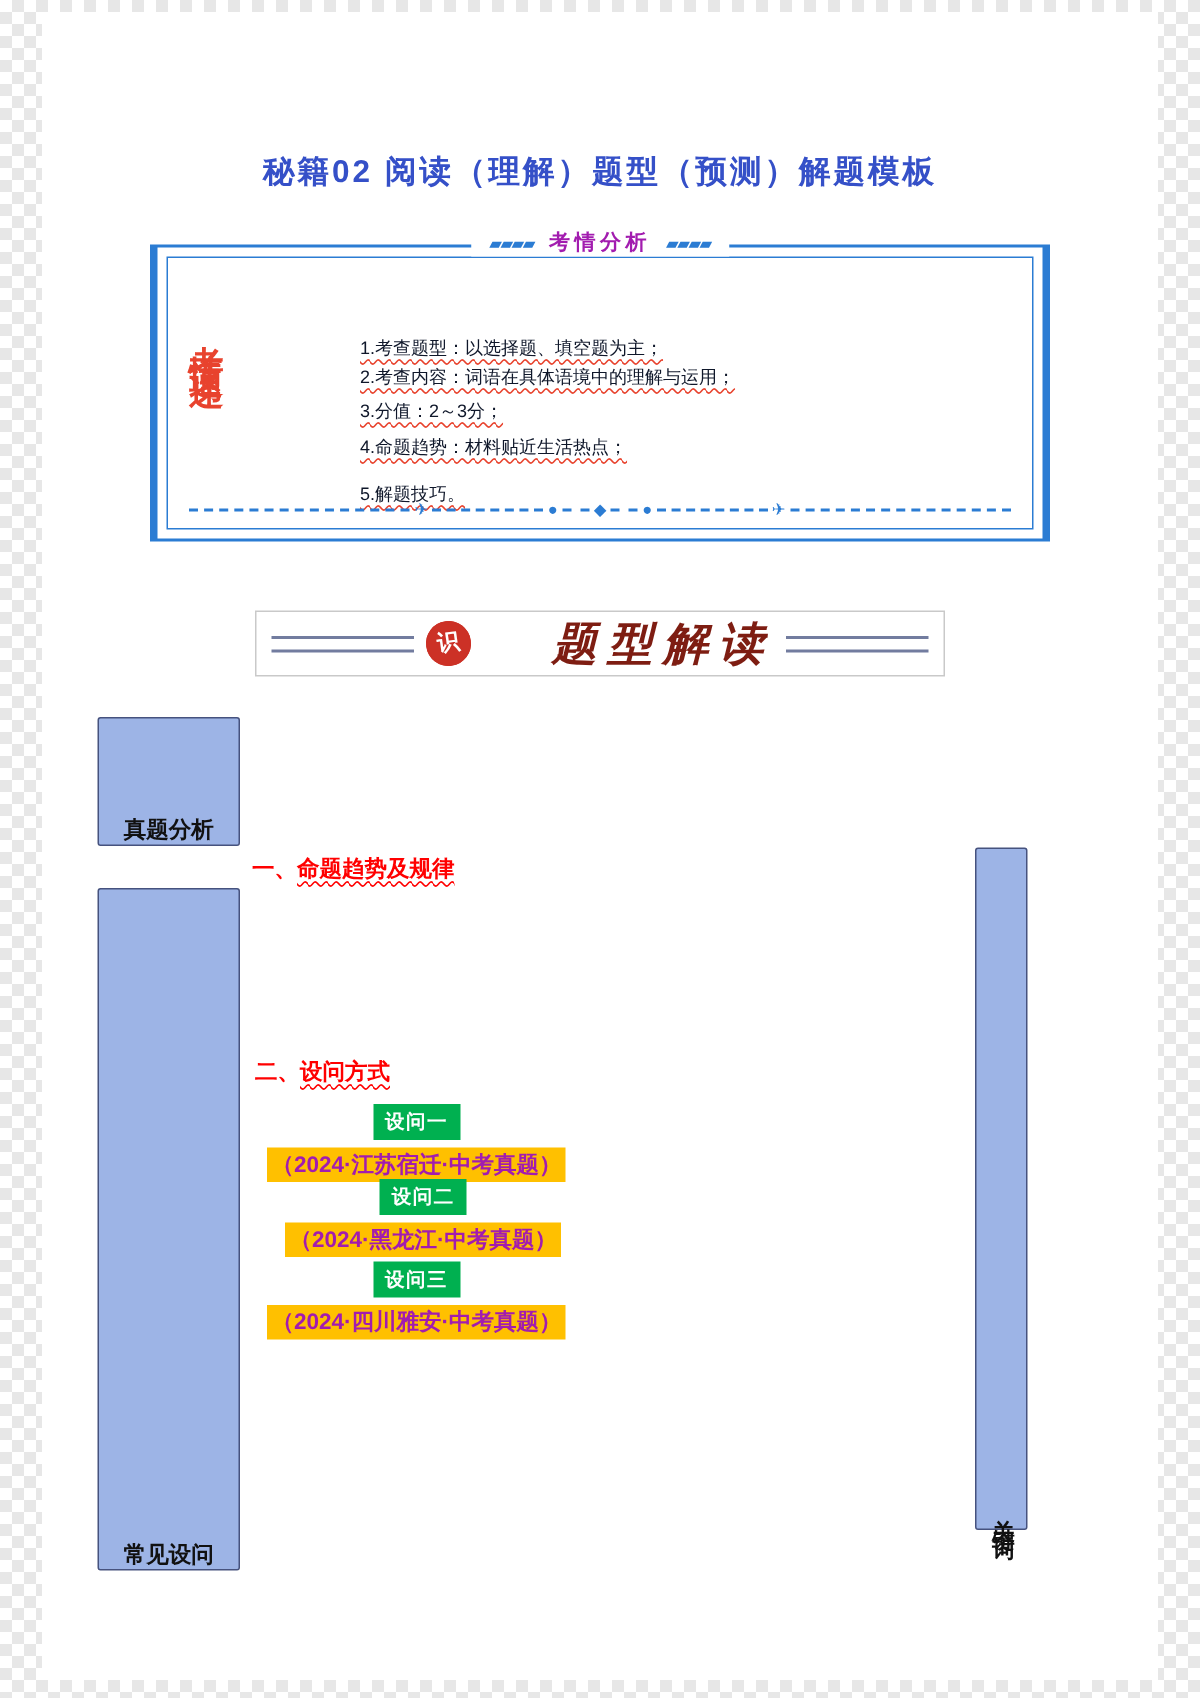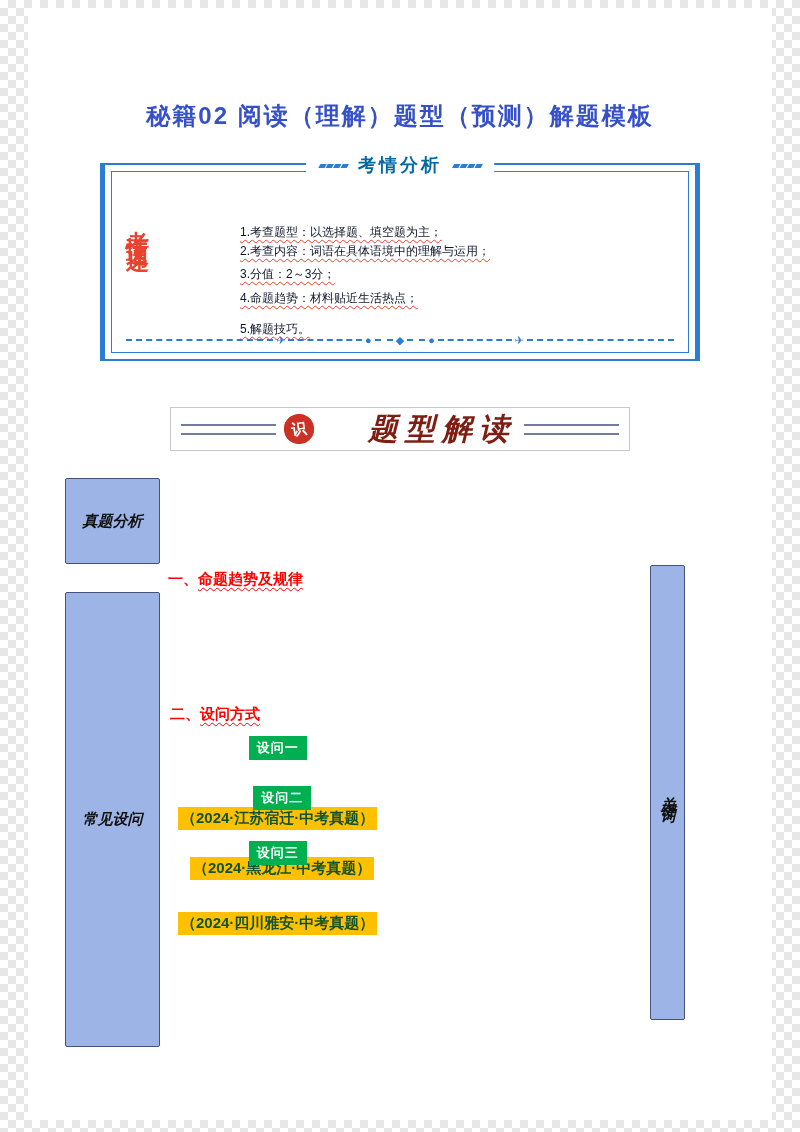--- a/index.html
+++ b/index.html
@@ -17,38 +17,38 @@
     background-position:0 0,8px 8px;
   }
   .page{
     position:absolute;left:28px;top:8px;width:744px;height:1112px;
     background:#ffffff;
   }
   
   .doc-title{
     position:absolute;top:92px;left:0;width:100%;
     text-align:center;margin:0;
-    font-size:24px;font-weight:bold;color:#3550c8;letter-spacing:2px;
+    font-size:21px;font-weight:bold;color:#3550c8;letter-spacing:2px;
   }
   
   .exam-box{
     position:absolute;left:72px;top:155px;width:600px;height:198px;
     border:2px solid #2b7cd3;border-left-width:5px;border-right-width:5px;
     box-sizing:border-box;background:#fff;
   }
   .exam-box-inner{
     position:absolute;inset:6px;border:1.5px solid #2b7cd3;
   }
   .exam-box-header{
     position:absolute;top:-12px;left:50%;transform:translateX(-50%);
     background:#fff;padding:0 12px;display:flex;align-items:center;gap:10px;
     white-space:nowrap;
   }
   .exam-box-header .orn{color:#2b7cd3;font-size:11px;letter-spacing:-1px;}
-  .exam-box-header .hdr-text{color:#0369a1;font-size:18px;font-weight:bold;letter-spacing:3px;}
+  .exam-box-header .hdr-text{color:#a21caf;font-size:14px;font-weight:bold;letter-spacing:3px;}
   .side-label{
     position:absolute;left:10px;top:40px;
     writing-mode:vertical-rl;text-orientation:upright;
     color:#e8432e;font-size:23px;font-weight:bold;letter-spacing:6px;
     font-family:"Liberation Serif","DejaVu Serif",serif;
   }
   .exam-line{
     position:absolute;left:128px;
     color:#0f172a;font-size:12px;white-space:nowrap;
     text-decoration:underline wavy 1px #e8432e;text-underline-offset:3px;
@@ -85,22 +85,22 @@
   }
   .banner .banner-title{
     flex:0 0 auto;
     font-family:Liberation Serif, serif;
     font-size:30px;font-weight:900;font-style:italic;
     color:#7e1d12;letter-spacing:7px;white-space:nowrap;margin-left:46px;
   }
   
   .flow-box{
     position:absolute;background:#9db4e6;border:1px solid #46527e;
-    box-sizing:border-box;display:flex;align-items:center;justify-content:center;
-    font-size:15px;font-weight:bold;color:#111;border-radius:2px;font-style:italic;
+    box-sizing:border-box;display:flex;align-items:flex-end;justify-content:center;
+    font-size:15px;font-weight:bold;color:#111;border-radius:2px;
   }
   .box-top{left:37px;top:470px;width:95px;height:86px;}
   .box-bottom{left:37px;top:584px;width:95px;height:455px;}
   .box-right{left:622px;top:557px;width:35px;height:455px;}
   .box-right .vtext{
     writing-mode:vertical-rl;text-orientation:upright;letter-spacing:6px;
   }
   
   .section-heading{
     position:absolute;font-size:15px;font-weight:bold;color:#ff0000;white-space:nowrap;
@@ -114,23 +114,22 @@
     position:absolute;left:150px;display:flex;align-items:center;gap:5px;white-space:nowrap;flex-direction:column;
   }
   .q0{top:728px;}
   .q1{top:778px;padding-left:12px;}
   .q2{top:833px;}
   .q-tag{
     background:#00b050;color:#ffffff;font-size:13px;font-weight:bold;
     padding:3px 8px;letter-spacing:1px;
   }
   .q-src{
-    background:#ffc000;color:#14532d;font-size:15px;font-weight:bold;
+    background:#ffc000;color:#a21caf;font-size:15px;font-weight:bold;
     padding:2px 3px;
-    margin-top:42px;
   }
 </style>
 </head>
 <body>
 
 <div class="stage">
   <div class="page">
 
     <h1 class="doc-title">秘籍02 阅读（理解）题型（预测）解题模板</h1>
 

